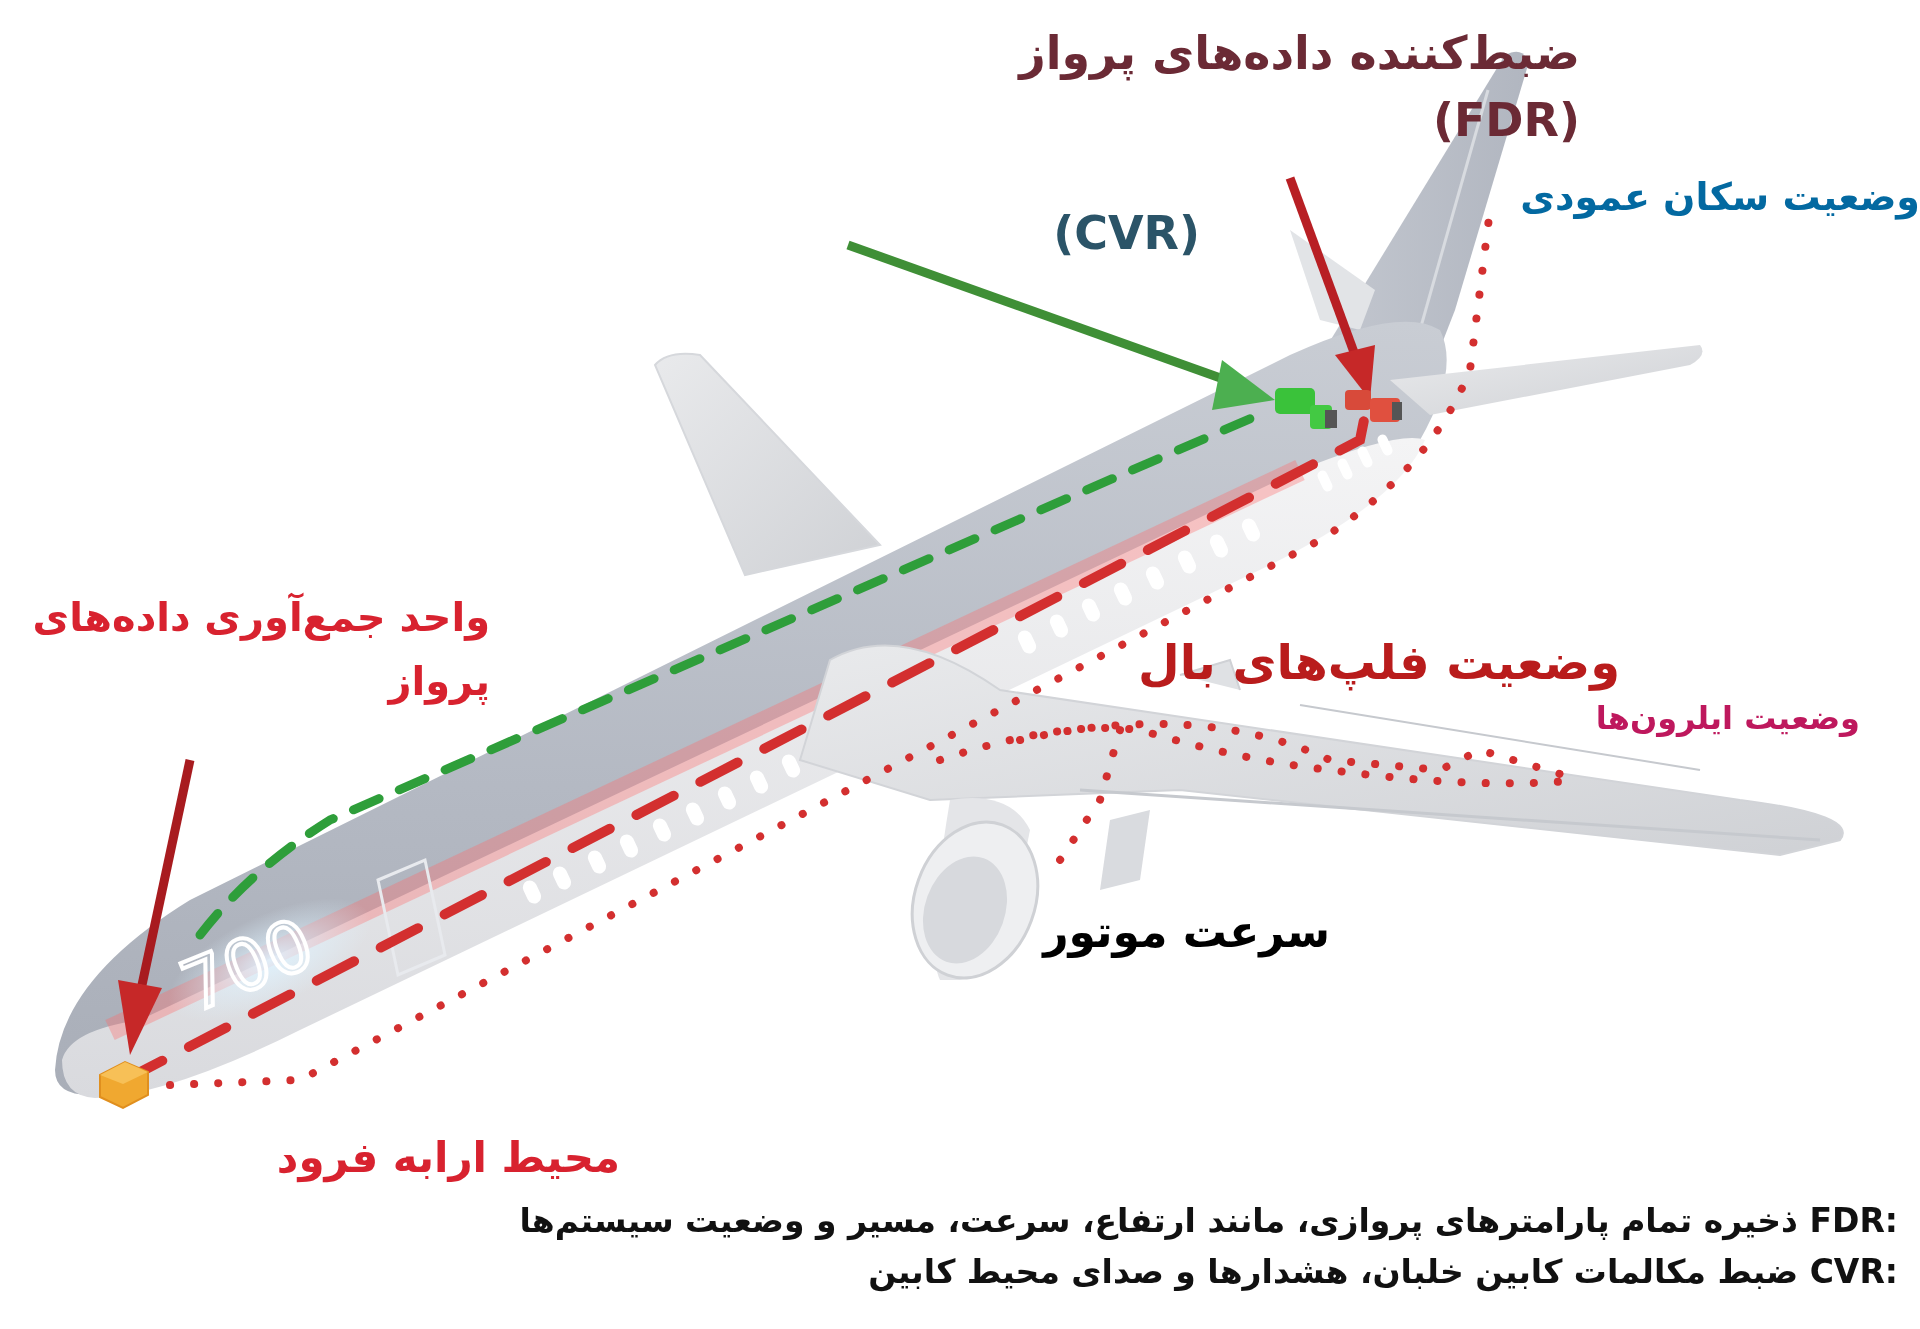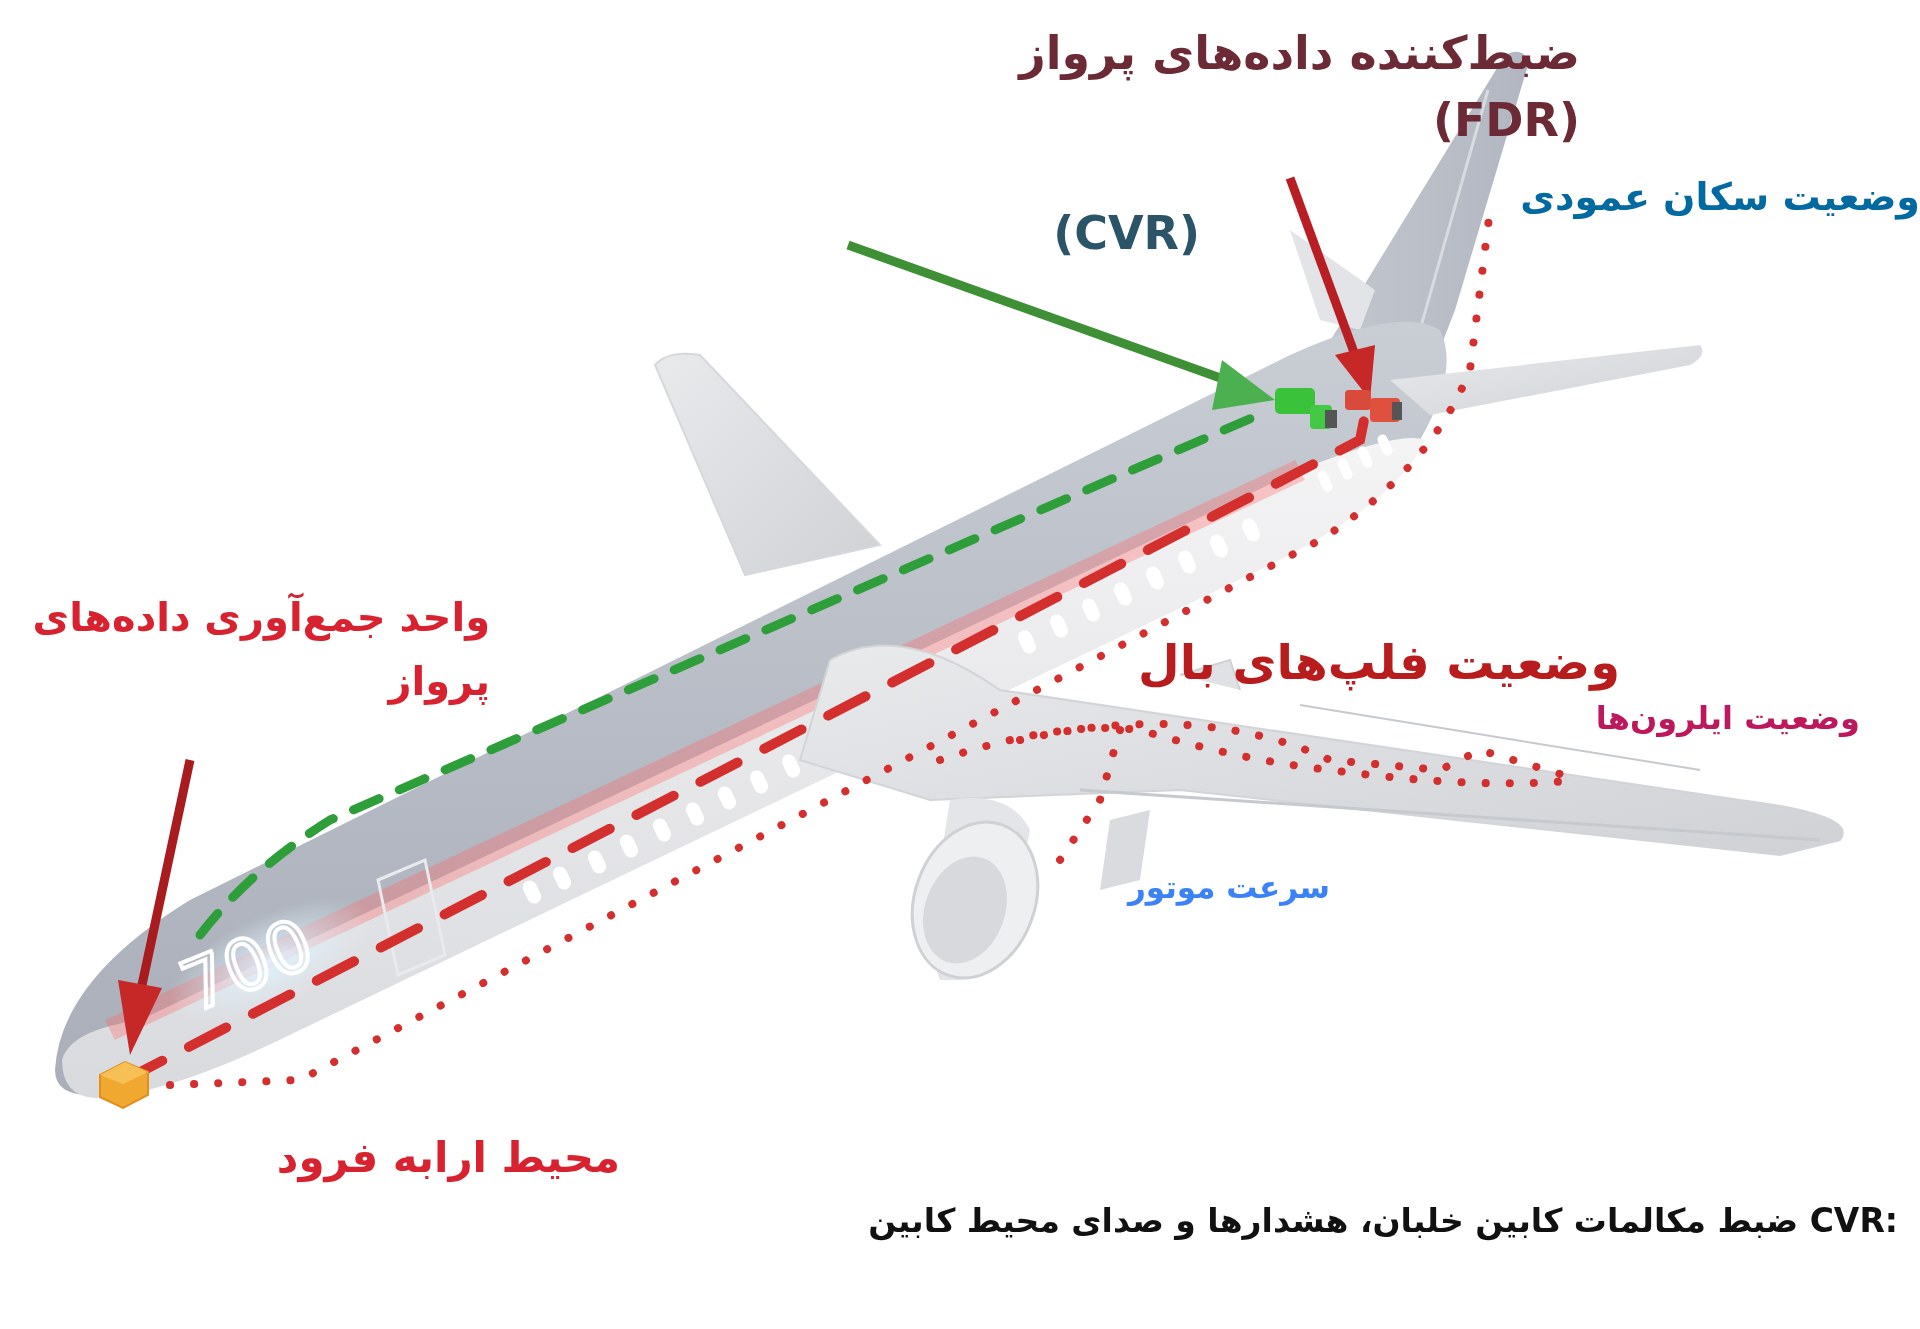--- a/index.html
+++ b/index.html
@@ -13,21 +13,21 @@
     position:absolute; direction:rtl; font-weight:bold;
     line-height:1.45; white-space:nowrap;
   }
   .label .line { display:block; }
   .fdr-title { left:920px; top:20px; width:660px; font-size:46px; color:#6b2a35; }
   .cvr-title { left:510px; top:200px; width:690px; font-size:46px; color:#2b5468; }
   .rudder { left:1500px; top:170px; width:420px; font-size:38px; color:#0369a1; }
   .fdau { left:0px; top:585px; width:490px; font-size:40px; color:#d8222f; line-height:1.6; }
   .flaps { left:1200px; top:628px; width:420px; font-size:48px; color:#b91c1c; }
   .ailerons { left:1560px; top:695px; width:300px; font-size:32px; color:#be185d; }
-  .engine { left:1030px; top:865px; width:300px; font-size:31px; color:#3b82f6; }
+  .engine { left:1030px; top:900px; width:300px; font-size:44px; color:#000000; }
   .gear { left:220px; top:1128px; width:400px; font-size:42px; color:#d8222f; }
   .notes {
     position:absolute; right:22px; top:1195px; direction:rtl; text-align:right;
     font-size:33px; font-weight:bold; color:#111; line-height:1.55;
   }
   .notes .row { display:block; white-space:nowrap; }
   .notes .key { direction:ltr; unicode-bidi:isolate; }
 </style>
 </head>
 <body>
@@ -188,16 +188,20 @@
   <span class="line">پرواز</span>
 </div>
 
 <div class="label flaps">وضعیت فلپ‌های بال</div>
 <div class="label ailerons">وضعیت ایلرون‌ها</div>
 <div class="label engine">سرعت موتور</div>
 <div class="label gear">محیط ارابه فرود</div>
 
 <div class="notes">
   <span class="row">
+    <span class="key">FDR:</span>
+    <span>ذخیره تمام پارامترهای پروازی، مانند ارتفاع، سرعت، مسیر و وضعیت سیستم‌ها</span>
+  </span>
+  <span class="row">
     <span class="key">CVR:</span>
     <span>ضبط مکالمات کابین خلبان، هشدارها و صدای محیط کابین</span>
   </span>
 </div>
 
 </body></html>

